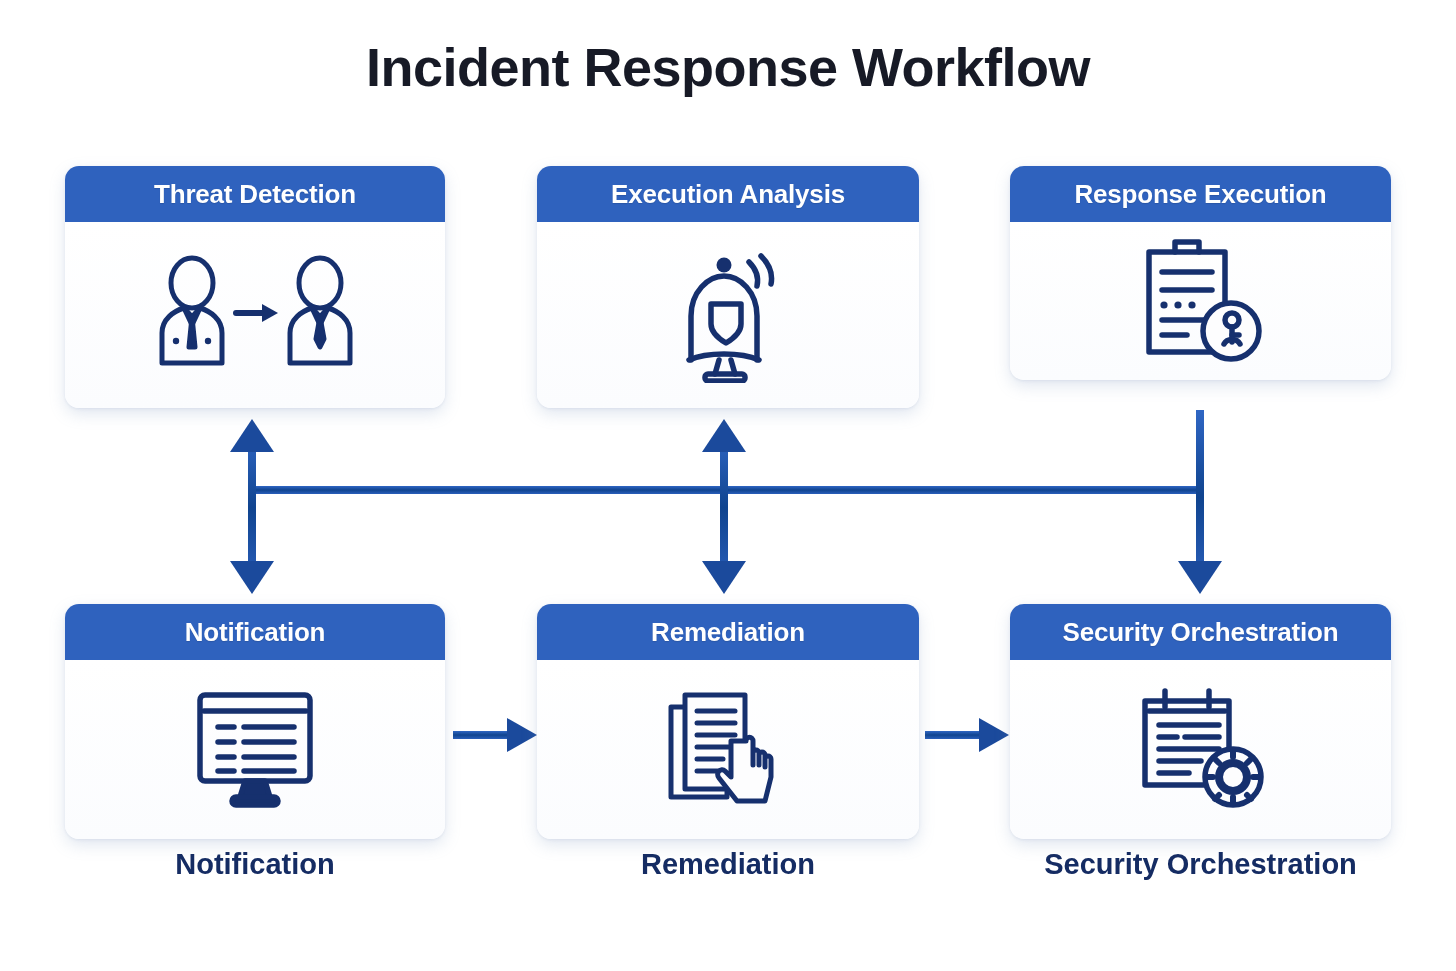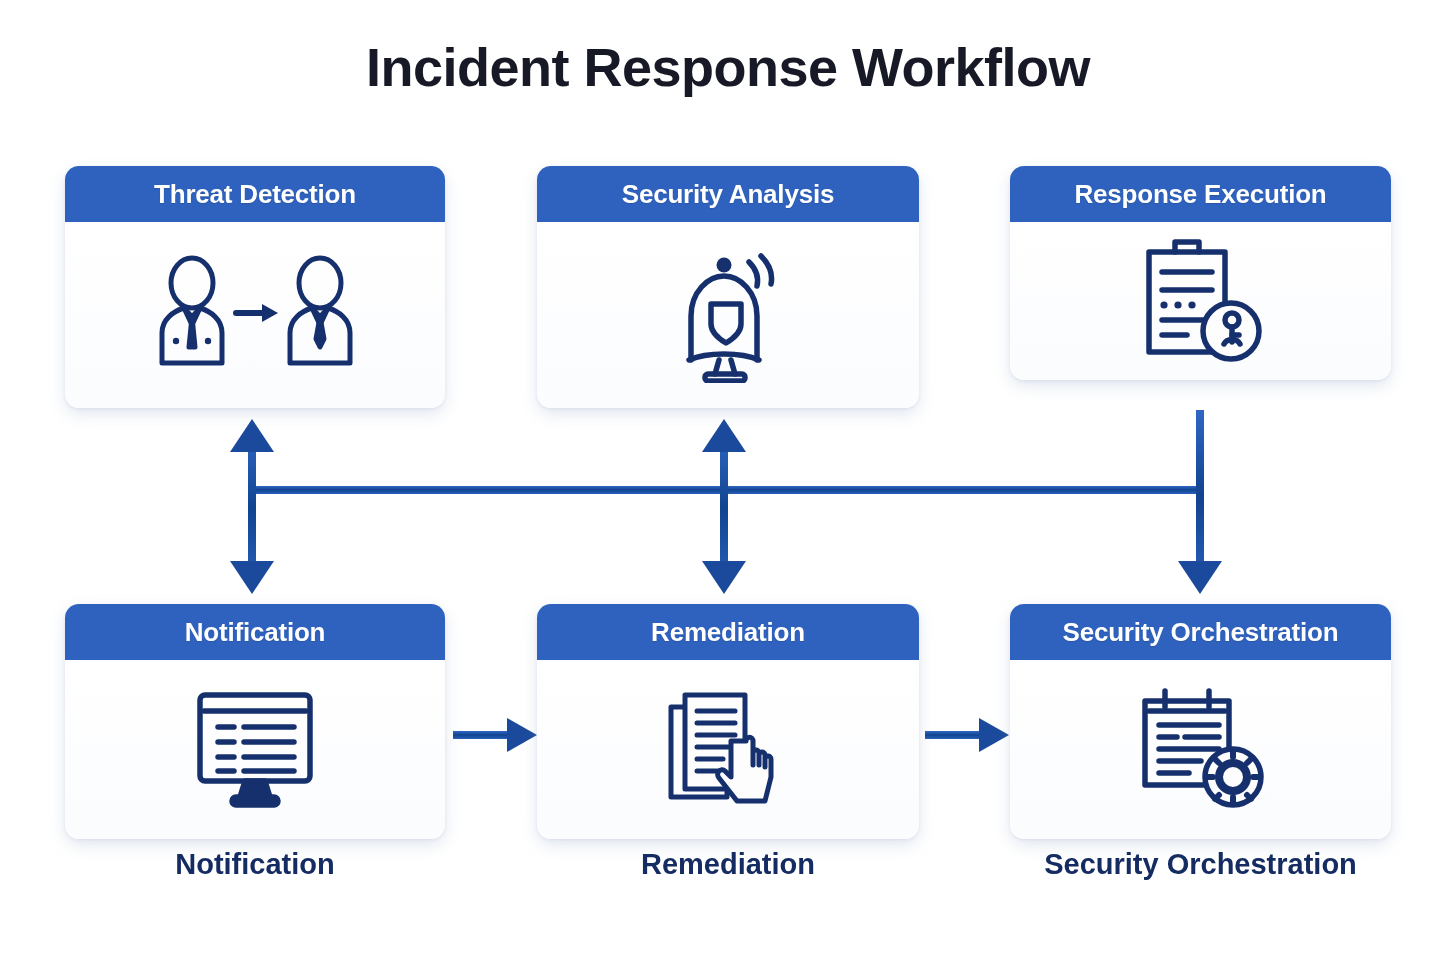--- a/index.html
+++ b/index.html
@@ -177,21 +177,21 @@
           <path d="M140 108 V78 C140 64 152 56 162 53 L170 70 L178 53 C188 56 200 64 200 78 V108 Z"></path>
           <path d="M162 53 L170 62 L178 53"></path>
           <path d="M170 62 L166 84 L170 92 L174 84 Z" fill="#16306e"></path>
         </svg>
       </span>
     </div>
   </div>
 
   <div class="card" id="card-automated-analysis">
     <div class="card-header">
-      <span class="card-header-label">Security Analysis</span>
+      <span class="card-header-label">Execution Analysis</span>
     </div>
     <div class="card-body">
       <span>
         <svg width="135" height="135" viewBox="0 0 135 135" fill="none" stroke="#16306e" stroke-width="5.5" stroke-linecap="round" stroke-linejoin="round">
 
           <path d="M30 112 V68 C30 44 47 28 63 28 C79 28 96 44 96 68 V112"></path>
 
           <path d="M28 112 C46 104 80 104 98 112"></path>
 
           <path d="M58 112 L54 126 M70 112 L74 126"></path>

